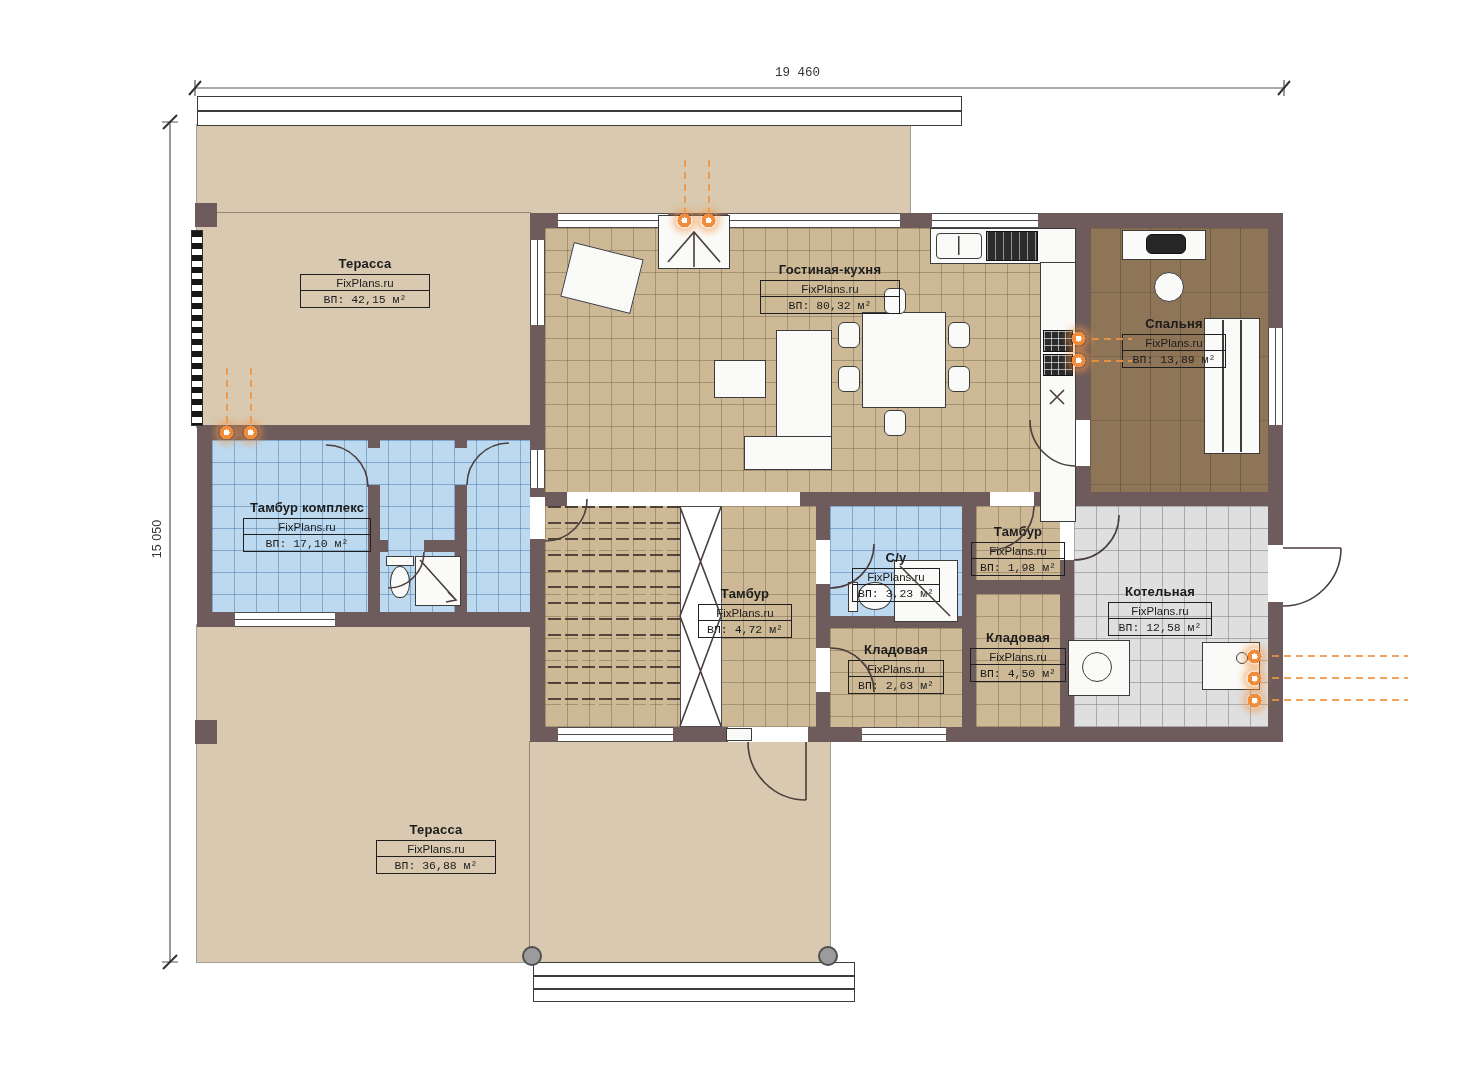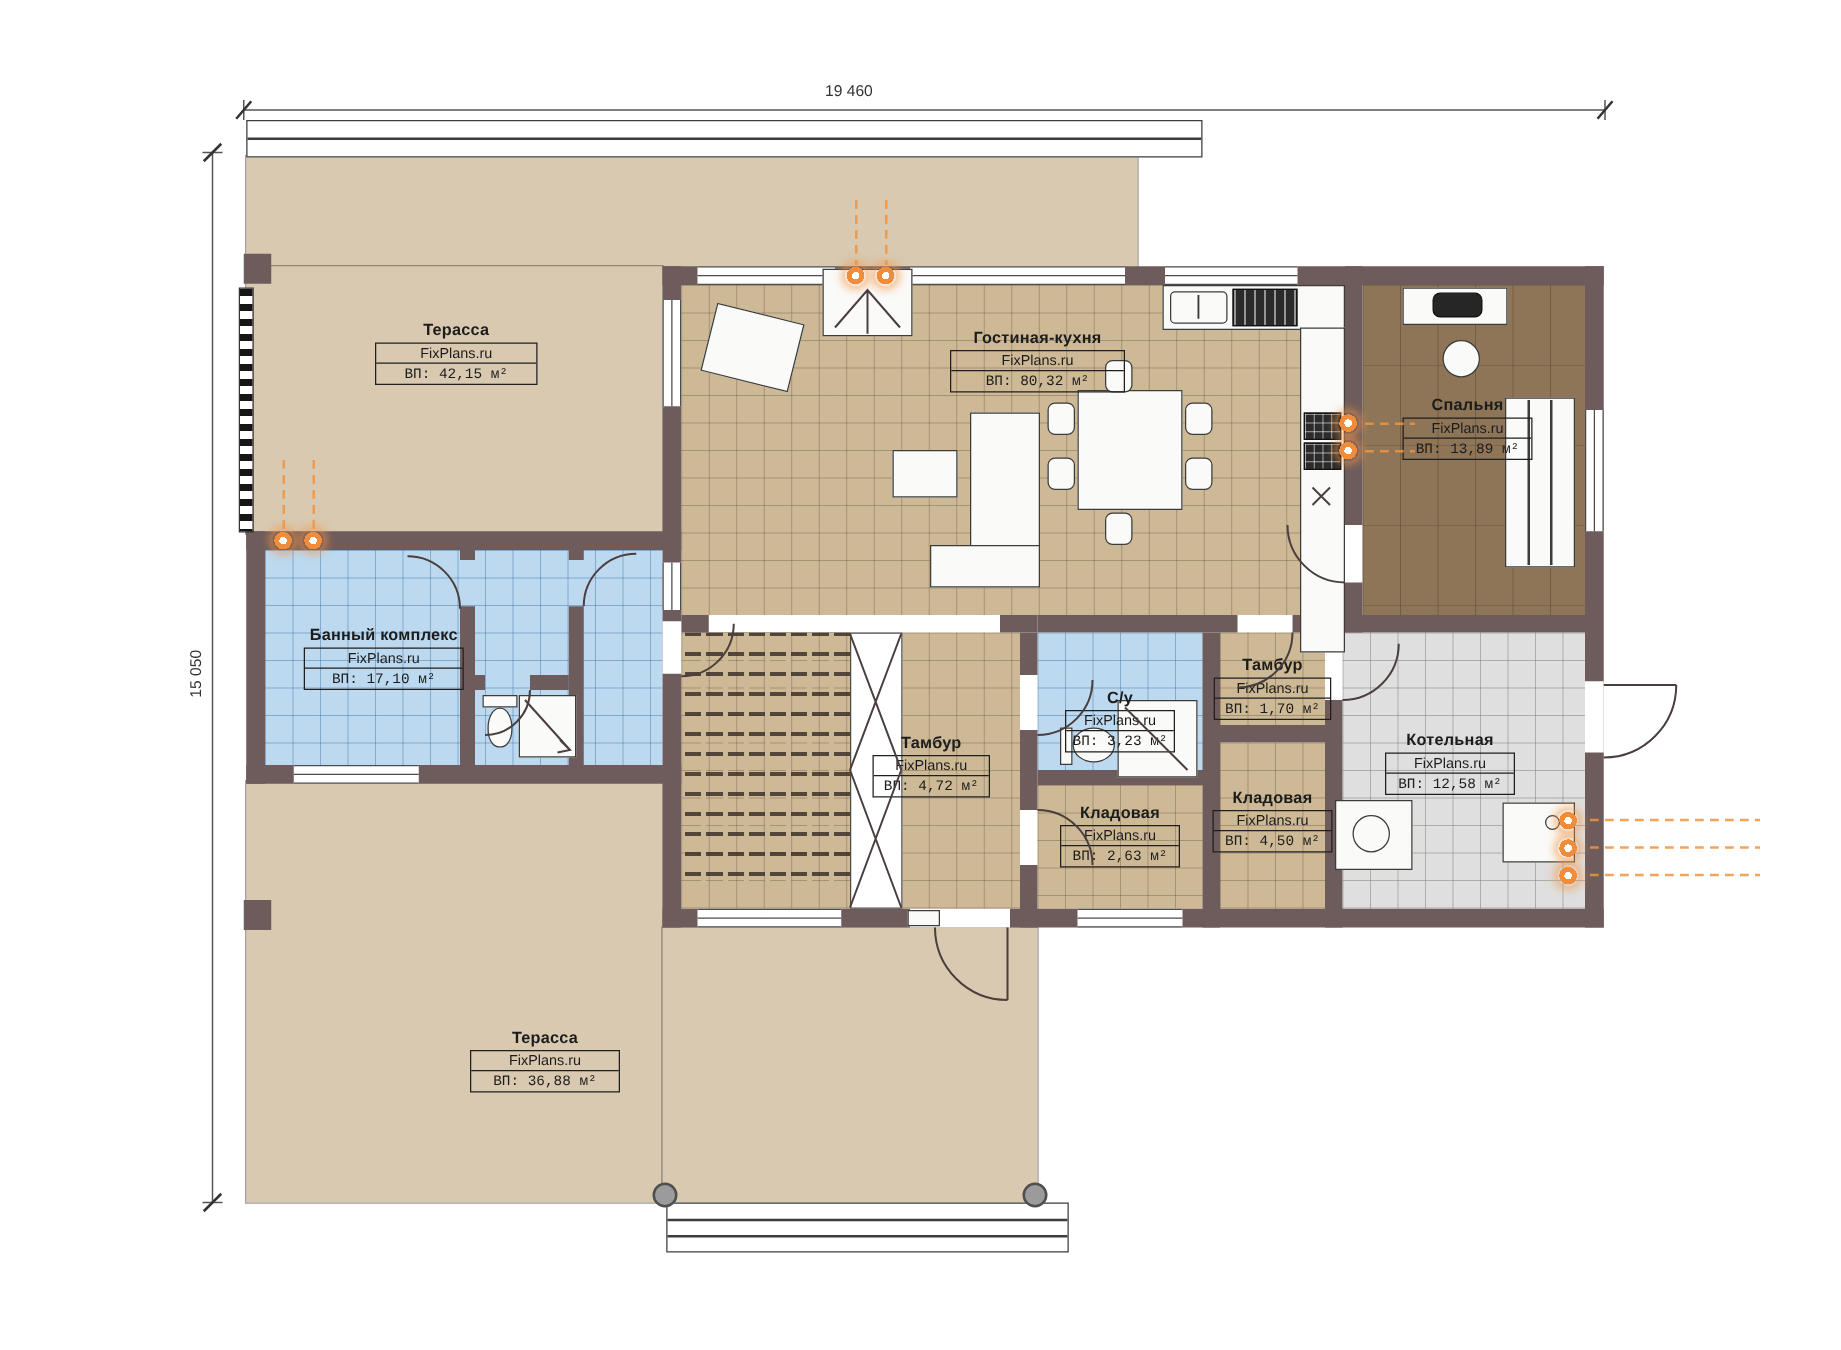--- a/index.html
+++ b/index.html
@@ -228,21 +228,21 @@
 
     <g stroke="#555" stroke-width="1.2" fill="none">
       <path d="M 195 88 H 1284 M 195 80 V 96 M 1284 80 V 96"></path>
       <path d="M 170 122 V 962 M 162 122 H 178 M 162 962 H 178"></path>
     </g>
     <g stroke="#333" stroke-width="2" fill="none">
       <path d="M 189 95 L 201 81 M 1278 95 L 1290 81 M 163 129 L 177 115 M 163 969 L 177 955"></path>
     </g>
   </svg>
 
-  <div class="dim-label" style="left:660px;top:66px;width:160px;text-align:left;">19 460</div>
+  <div class="dim-label" style="left:660px;top:66px;width:160px;text-align:right;font-family:Liberation Mono, monospace;">19 460</div>
   <div class="dim-label" style="left:112px;top:532px;width:90px;text-align:center;transform:rotate(-90deg);">15 050</div>
 
   <div class="room-label" style="left:300px;top:256px;width:130px;">
     <div class="rl-title">Терасса</div>
     <div class="rl-box">
       <div class="rl-row">FixPlans.ru</div>
       <div class="rl-row">ВП: 42,15 м²</div>
     </div>
   </div>
 
@@ -256,21 +256,21 @@
 
   <div class="room-label" style="left:1122px;top:316px;width:104px;">
     <div class="rl-title">Спальня</div>
     <div class="rl-box">
       <div class="rl-row">FixPlans.ru</div>
       <div class="rl-row">ВП: 13,89 м²</div>
     </div>
   </div>
 
   <div class="room-label" style="left:243px;top:500px;width:128px;">
-    <div class="rl-title">Банный комплекс</div>
+    <div class="rl-title">Тамбур комплекс</div>
     <div class="rl-box">
       <div class="rl-row">FixPlans.ru</div>
       <div class="rl-row">ВП: 17,10 м²</div>
     </div>
   </div>
 
   <div class="room-label" style="left:698px;top:586px;width:94px;">
     <div class="rl-title">Тамбур</div>
     <div class="rl-box">
       <div class="rl-row">FixPlans.ru</div>
@@ -283,21 +283,21 @@
     <div class="rl-box">
       <div class="rl-row">FixPlans.ru</div>
       <div class="rl-row">ВП: 3,23 м²</div>
     </div>
   </div>
 
   <div class="room-label" style="left:971px;top:524px;width:94px;">
     <div class="rl-title">Тамбур</div>
     <div class="rl-box">
       <div class="rl-row">FixPlans.ru</div>
-      <div class="rl-row">ВП: 1,70 м²</div>
+      <div class="rl-row">ВП: 1,98 м²</div>
     </div>
   </div>
 
   <div class="room-label" style="left:848px;top:642px;width:96px;">
     <div class="rl-title">Кладовая</div>
     <div class="rl-box">
       <div class="rl-row">FixPlans.ru</div>
       <div class="rl-row">ВП: 2,63 м²</div>
     </div>
   </div>

